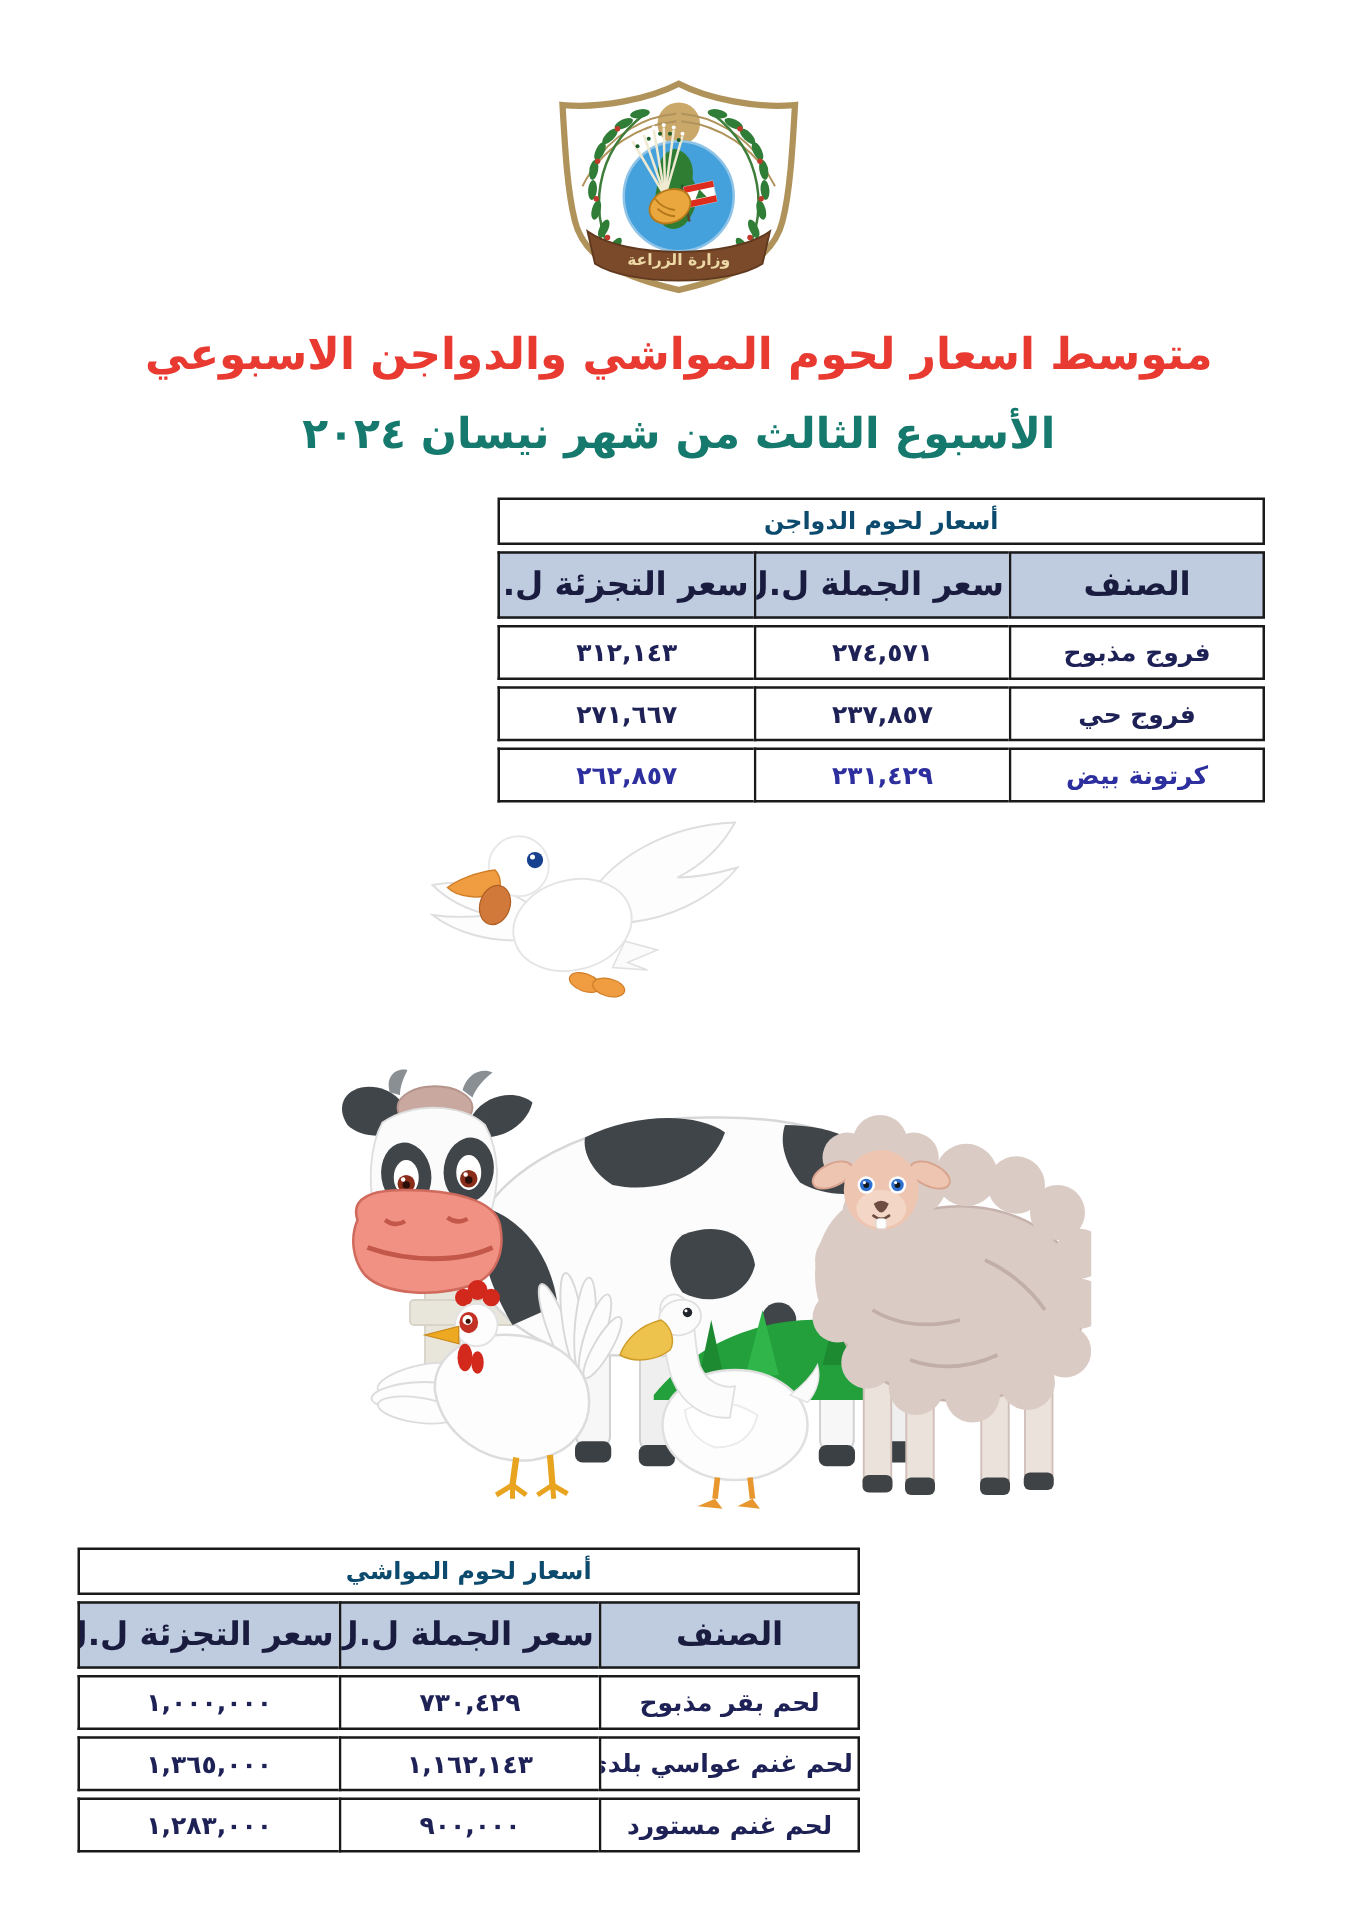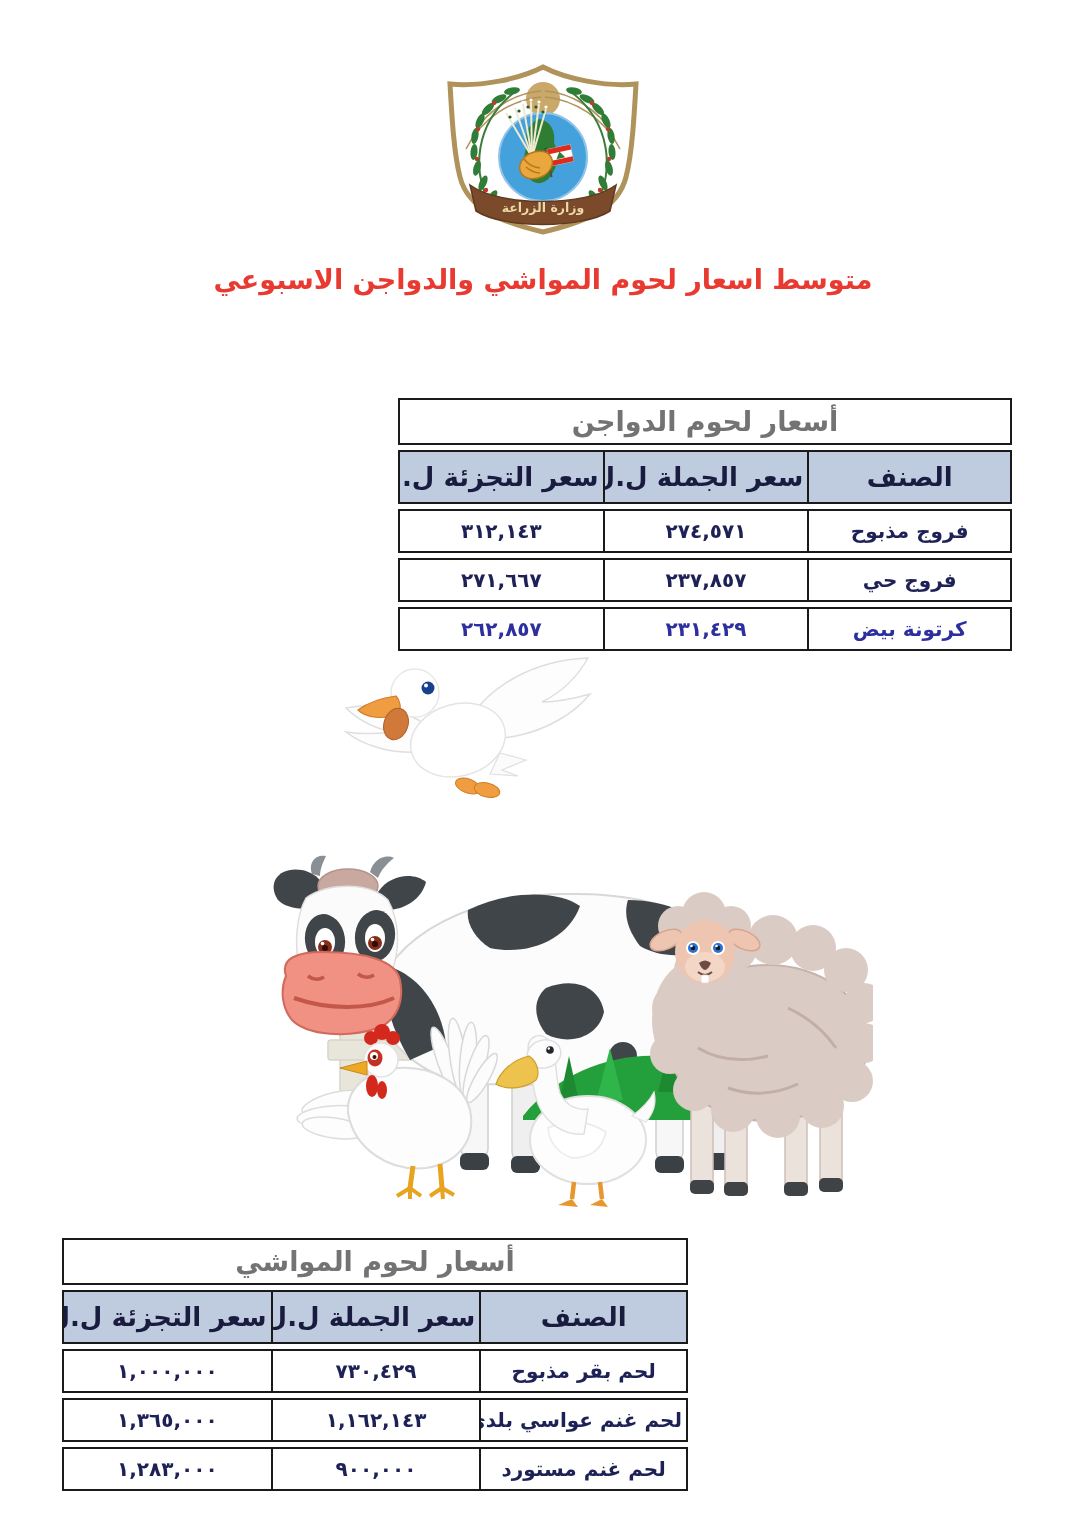--- a/index.html
+++ b/index.html
@@ -8,21 +8,21 @@
     font-family:"DejaVu Sans", sans-serif;
     position:relative; overflow:hidden;
   }
   .page { position:relative; width:1086px; height:1536px; }
 
   .logo-box { position:absolute; left:420px; top:58px; width:246px; height:180px; }
 
   .main-title {
     position:absolute; top:264px; left:0; width:100%; margin:0;
     text-align:center; direction:rtl;
-    font-size:27px; font-weight:bold; color:#e93a31; letter-spacing:0;
+    font-size:35px; font-weight:bold; color:#e93a31; letter-spacing:0;
   }
   .sub-title {
     position:absolute; top:327px; left:0; width:100%; margin:0;
     text-align:center; direction:rtl;
     font-size:34px; font-weight:bold; color:#16796d;
   }
 
   table.price-table {
     position:absolute; border-collapse:separate; border-spacing:0 5px;
     direction:rtl; table-layout:fixed;
@@ -30,22 +30,22 @@
   table.poultry   { top:393px; left:398px; width:614px; }
   table.livestock { top:1233px; left:62px;  width:626px; }
 
   .price-table td, .price-table th {
     border:2.5px solid #1a1a1a; text-align:center; vertical-align:middle;
     overflow:hidden; white-space:nowrap;
   }
   .price-table th:not(:first-child), .price-table td.dedup { border-right:none; }
 
   .t-title {
-    background:#ffffff; color:#737373; font-weight:bold;
-    font-size:27px; padding:6px 4px;
+    background:#ffffff; color:#0c4a6e; font-weight:bold;
+    font-size:19px; padding:6px 4px;
   }
   .price-table th {
     background:#bfcbdf; color:#1a1c3f; font-weight:bold;
     font-size:26px; padding:10px 4px;
   }
   .price-table td.data {
     background:#ffffff; color:#1d2155; font-weight:bold;
     font-size:20px; padding:8px 4px;margin-top:46px;
   }
   .price-table tr.highlight td.data { color:#2e2f9e;text-align:center; }
@@ -147,20 +147,21 @@
       </g>
 
       <g>
         <path d="M50,126 C80,148 166,148 196,126 L190,152 C162,170 84,170 56,152 Z" fill="#7a4a2b" stroke="#60391f" stroke-width="1.5"></path>
         <text x="123" y="153" text-anchor="middle" font-size="12.5" font-weight="bold" fill="#ecd9a6" direction="rtl">وزارة الزراعة</text>
       </g>
     </svg>
   </div>
 
   <h1 class="main-title">متوسط اسعار لحوم المواشي والدواجن الاسبوعي</h1>
+  <h2 class="sub-title">الأسبوع الثالث من شهر نيسان ٢٠٢٤</h2>
 
   <table class="price-table poultry">
     <tbody>
         <tr>
       <td class="t-title" colspan="3">أسعار لحوم الدواجن</td>
     </tr>
     <tr>
       <th class="col-item">الصنف</th>
       <th class="col-wholesale">سعر الجملة ل.ل./كلغ</th>
       <th class="col-retail">سعر التجزئة ل.ل./كلغ</th>

